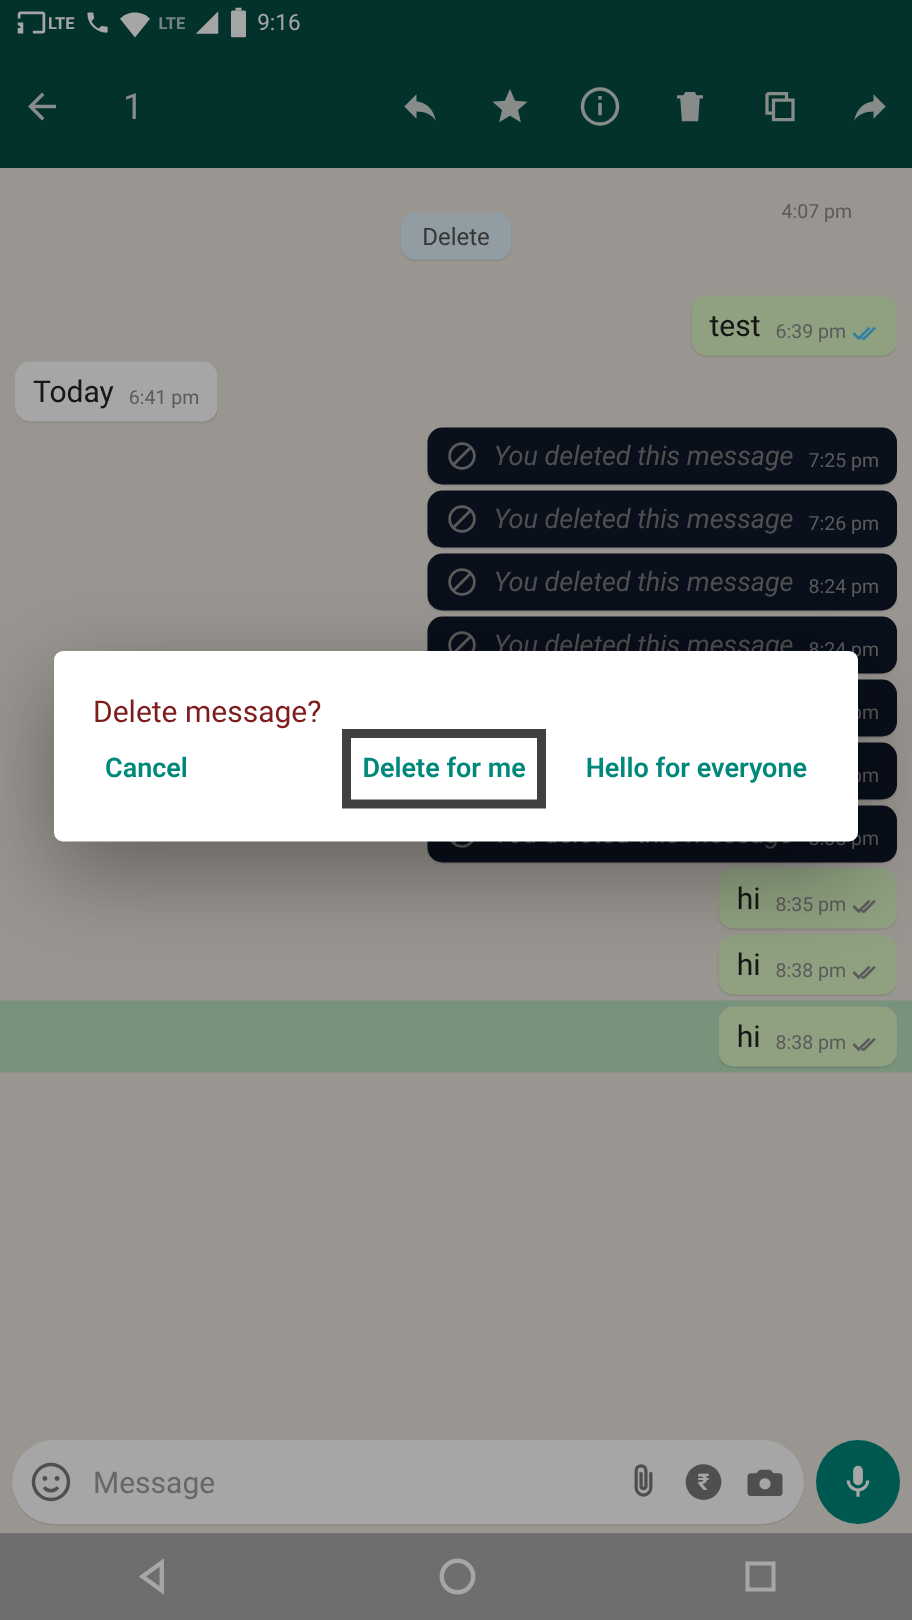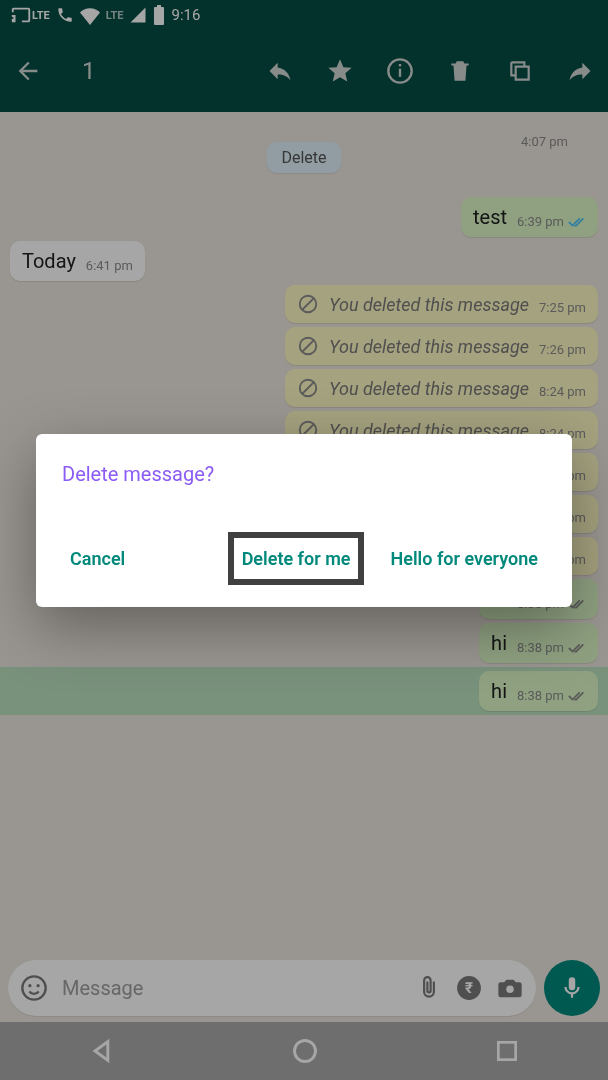--- a/index.html
+++ b/index.html
@@ -28,21 +28,21 @@
     .row.in { justify-content: flex-start; }
 
     .bubble { max-width: 420px; padding: 8px 12px; border-radius: 10px; box-shadow: 0 1px 1px rgba(0,0,0,.1); display: flex; align-items: flex-end; gap: 10px; }
     .bubble.out { background: #dcf8c6; }
     .bubble.in { background: #fff; }
     .bubble .txt { font-size: 20px; color: #222; }
     .bubble .meta { font-size: 13px; color: #8c8c8c; display: flex; align-items: center; gap: 4px; white-space: nowrap; }
     .ticks { display: inline-flex; }
     .ticks svg { width: 18px; height: 14px; }
 
-    .bubble.deleted { background: #fef9c3; }
+    .bubble.deleted { background: #0f172a; }
     .bubble.deleted .txt { color: #7a7a7a; font-style: italic; font-size: 18px; }
     .noentry { width: 22px; height: 22px; flex-shrink: 0; }
 
     .row.selected { background: rgba(37, 211, 102, .25); margin-left: 0; margin-right: 0; padding: 4px 10px; }
 
     
     .input-bar { position: absolute; bottom: 58px; left: 0; right: 0; height: 68px; background: #ece5dd; display: flex; align-items: center; padding: 6px 8px; gap: 8px; }
     .compose { flex: 1; background: #fff; border-radius: 34px; height: 56px; display: flex; align-items: center; padding: 0 12px; gap: 14px; box-shadow: 0 1px 1px rgba(0,0,0,.08); }
     .compose input { flex: 1; border: none; outline: none; font-size: 20px; color: #333; background: transparent; }
     .compose input::placeholder { color: #9e9e9e; }
@@ -50,21 +50,21 @@
     .mic-btn { width: 56px; height: 56px; border-radius: 50%; background: #00897b; display: flex; align-items: center; justify-content: center; }
     .mic-btn svg { fill: #fff; }
 
     
     .nav-bar { position: absolute; bottom: 0; left: 0; right: 0; height: 58px; background: #a9a9a9; display: flex; align-items: center; justify-content: space-around; }
     .nav-bar svg { fill: none; stroke: #fff; stroke-width: 2.5; }
 
     
     .overlay { position: absolute; inset: 0; background: rgba(0,0,0,.35); }
     .dialog { position: absolute; left: 36px; right: 36px; top: 434px; background: #fff; border-radius: 6px; box-shadow: 0 20px 60px rgba(0,0,0,.35); padding: 28px 26px 22px; }
-    .dialog-title { font-size: 20px; color: #8b5cf6; margin-bottom: 46px; }
+    .dialog-title { font-size: 20px; color: #7f1d1d; }
     .dialog-actions { display: flex; align-items: center; justify-content: flex-start; gap: 0; }
     .dialog-actions .btn { color: #00897b; font-weight: 600; font-size: 18px; padding: 10px 8px; }
     .dialog-actions .spacer { flex: 1; }
     .highlight-box { border: 6px solid #404040; padding: 6px 10px; }
 
     .cut-time { position: absolute; top: -8px; right: 40px; font-size: 13px; color: #8c8c8c; }
     .chat-inner { position: relative; }
   </style>
 </head>
 <body>

